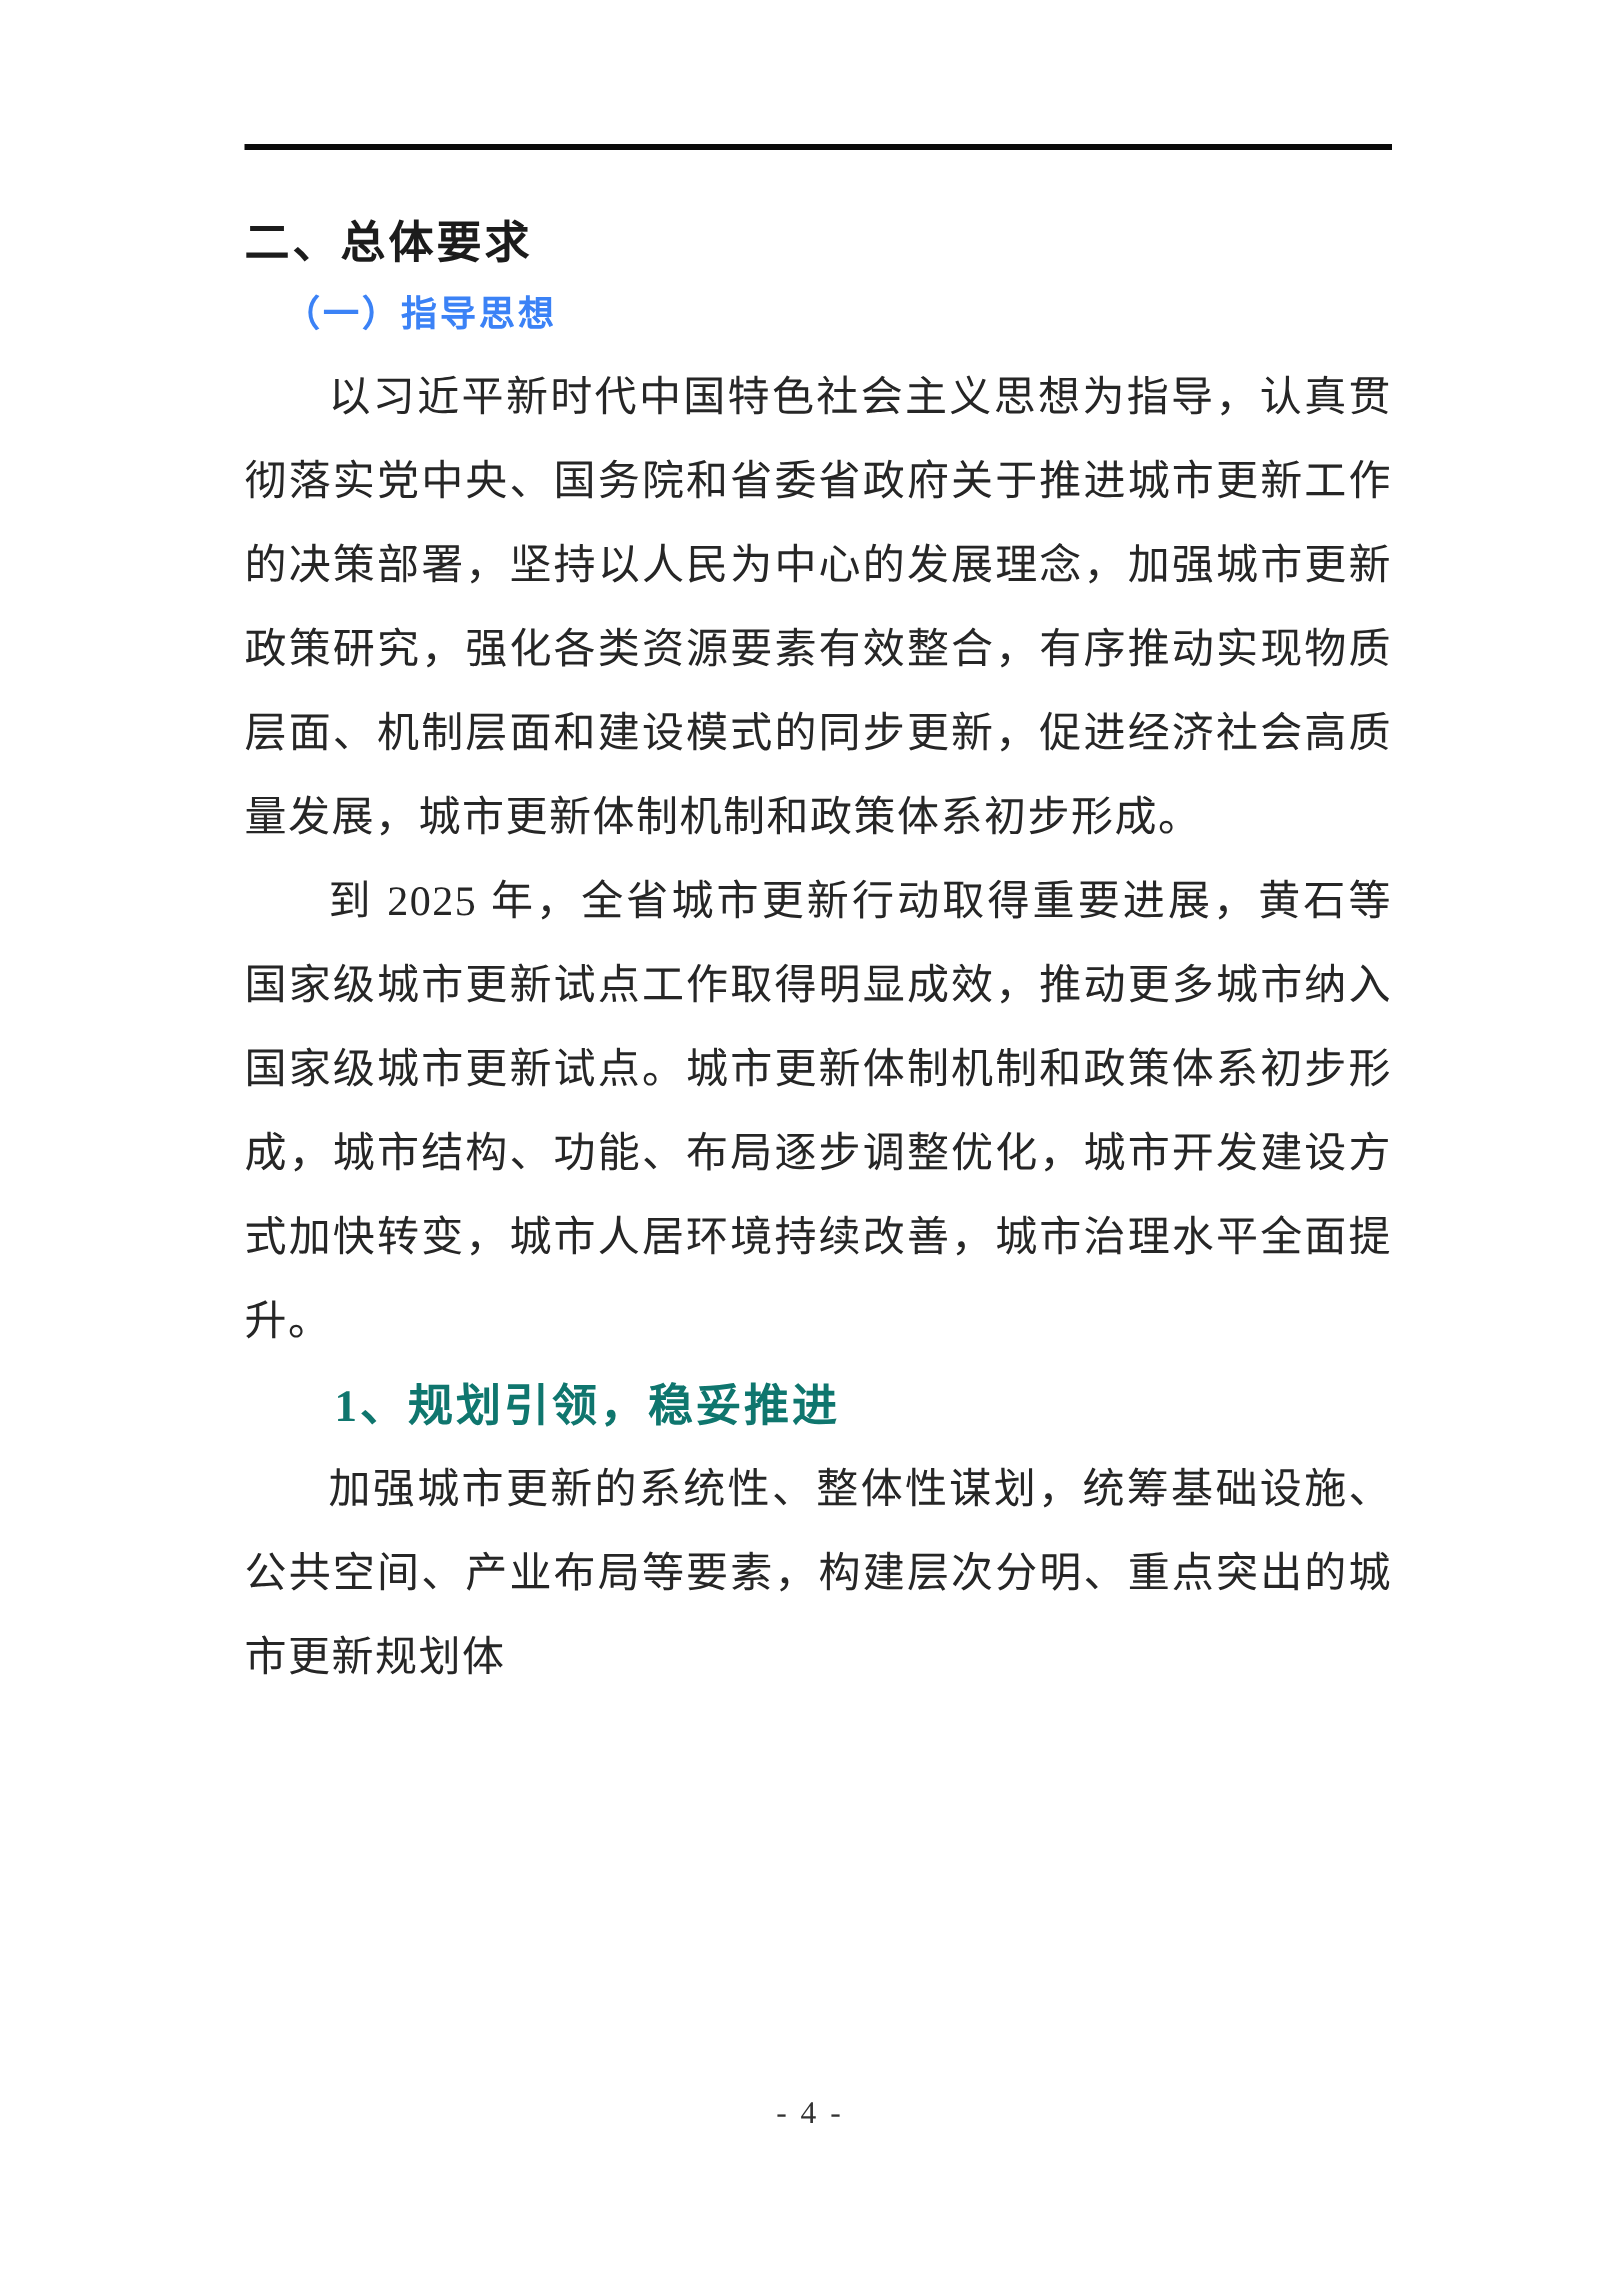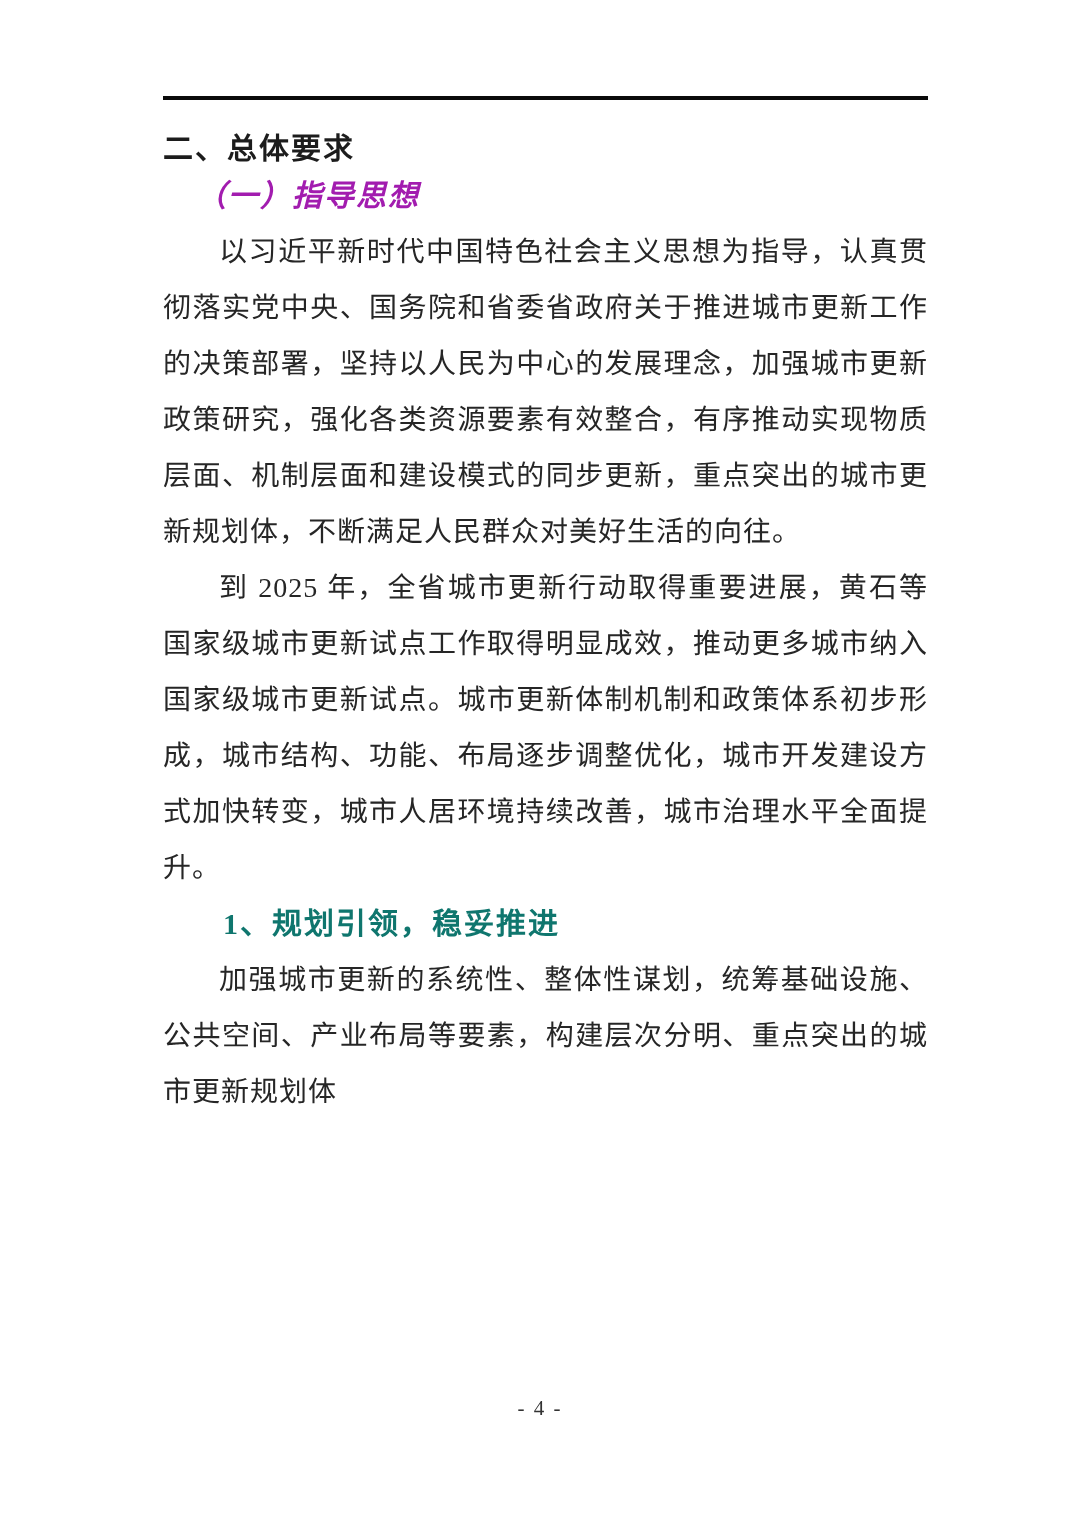--- a/index.html
+++ b/index.html
@@ -16,38 +16,37 @@
   }
   .page {
     padding: 0 152px 0 163px;
   }
   .rule {
     margin-top: 96px;
     height: 0;
     border-top: 4px solid #0a0a0a;
   }
   .h-main {
-    margin: 30px 0 0 0;
+    margin: 44px 0 0 0;
     font-family: "Liberation Sans", sans-serif;
     font-weight: 700;
     font-size: 30px;
     line-height: 38px;
     letter-spacing: 2px;
     color: #1c1c1c;
   }
   .h-sub {
     margin: 0;
     font-family: "Liberation Serif", serif;
     font-weight: 700;
-    font-size: 30px;
+    font-size: 24px;
     line-height: 56px;
     text-indent: 1.1em;
     letter-spacing: 2px;
-    color: #a21caf;
-    font-style: italic;
+    color: #3b82f6;
   }
   .h-num {
     margin: 0;
     font-family: "Liberation Serif", serif;
     font-weight: 700;
     font-size: 30px;
     line-height: 56px;
     text-indent: 2em;
     letter-spacing: 2px;
     color: #0f766e;
@@ -76,21 +75,21 @@
 <body>
 
 <div class="page">
 
   <div class="rule"></div>
 
   <h1 class="h-main">二、总体要求</h1>
 
   <h2 class="h-sub">（一）指导思想</h2>
 
-  <p class="body-p">以习近平新时代中国特色社会主义思想为指导，认真贯彻落实党中央、国务院和省委省政府关于推进城市更新工作的决策部署，坚持以人民为中心的发展理念，加强城市更新政策研究，强化各类资源要素有效整合，有序推动实现物质层面、机制层面和建设模式的同步更新，重点突出的城市更新规划体，不断满足人民群众对美好生活的向往。</p>
+  <p class="body-p">以习近平新时代中国特色社会主义思想为指导，认真贯彻落实党中央、国务院和省委省政府关于推进城市更新工作的决策部署，坚持以人民为中心的发展理念，加强城市更新政策研究，强化各类资源要素有效整合，有序推动实现物质层面、机制层面和建设模式的同步更新，促进经济社会高质量发展，城市更新体制机制和政策体系初步形成。</p>
 
 
   <p class="body-p">到 2025 年，全省城市更新行动取得重要进展，黄石等国家级城市更新试点工作取得明显成效，推动更多城市纳入国家级城市更新试点。城市更新体制机制和政策体系初步形成，城市结构、功能、布局逐步调整优化，城市开发建设方式加快转变，城市人居环境持续改善，城市治理水平全面提升。</p>
 
 
 
   <h3 class="h-num">1、规划引领，稳妥推进</h3>
 
   <p class="body-p">加强城市更新的系统性、整体性谋划，统筹基础设施、公共空间、产业布局等要素，构建层次分明、重点突出的城市更新规划体</p>
 

